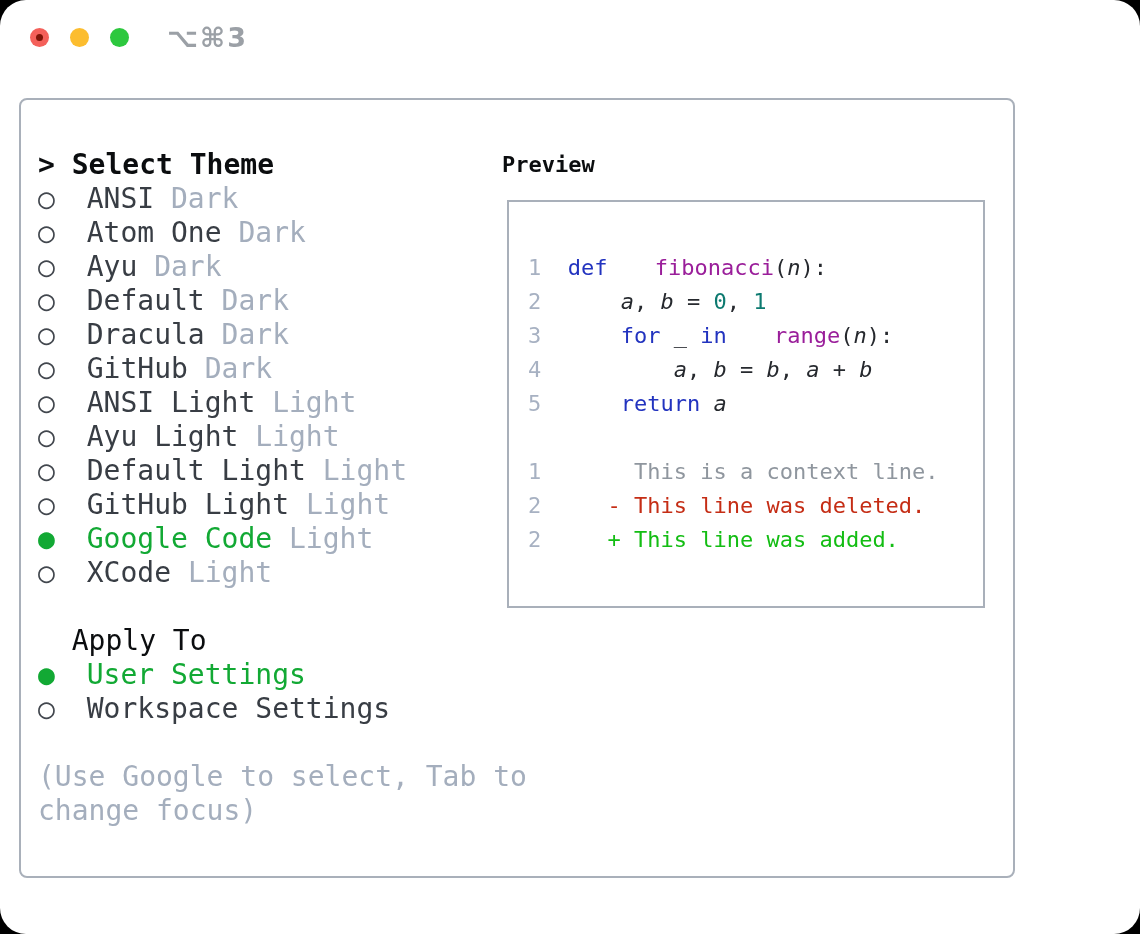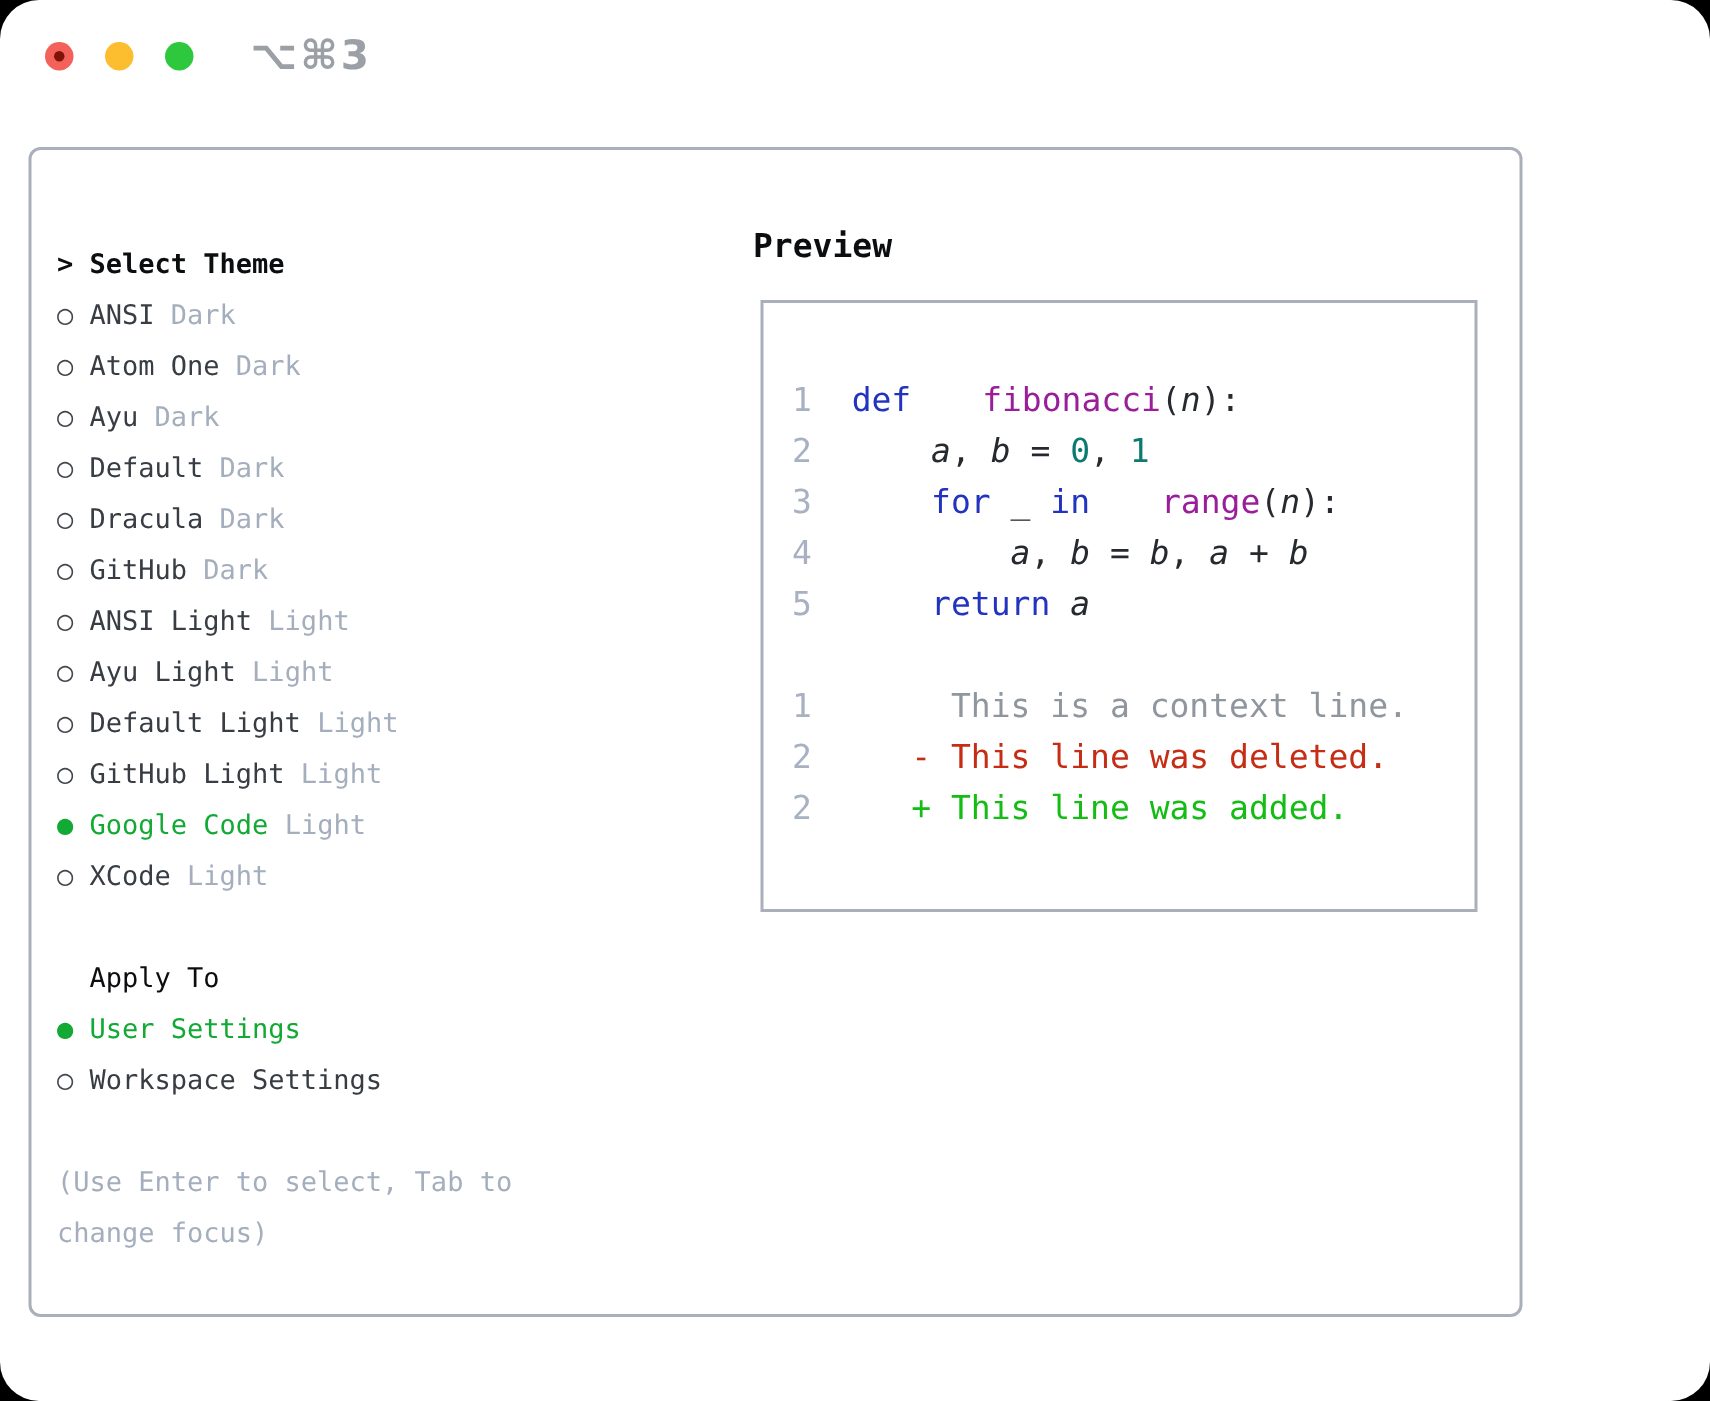--- a/index.html
+++ b/index.html
@@ -33,27 +33,27 @@
   }
   
   .panel {
     position:absolute; left:19px; top:98px;
     width:996px; height:780px; box-sizing:border-box;
     border:2px solid var(--panel-border);
     border-radius:8px;
   }
   
   .left-col {
-    position:absolute; left:17px; top:60px;
-    font-size:18px; line-height:34px;
+    position:absolute; left:17px; top:48px;
+    font-size:28px; line-height:34px;
   }
   .row { height:34px; white-space:pre; }
   .mk { color:#42474e; }
   .mk.sel { color:var(--selected-green); }
-  .nm { color:var(--text-dark); }
+  .nm { color:var(--text-dark);margin-left:15px; }
   .nm.sel { color:var(--selected-green); }
   .sfx { color:var(--muted-gray);text-align:center; }
   .heading { color:var(--heading-black); font-weight:bold; }
   .apply-heading { color:var(--heading-black); }
   .help { color:var(--muted-gray); }
   
   .preview-heading {
     position:absolute; left:481px; top:48px;
     font-size:22px; line-height:34px; font-weight:bold;
     color:var(--heading-black);
@@ -107,21 +107,21 @@
           <div class="row"><span class="mk sel">●</span> <span class="nm sel">Google Code</span> <span class="sfx">Light</span></div>
           <div class="row"><span class="mk">○</span> <span class="nm">XCode</span> <span class="sfx">Light</span></div>
         </div>
       <div class="row"></div>
       <div class="row"><span class="mk"> </span> <span class="apply-heading">Apply To</span></div>
       <div>
           <div class="row"><span class="mk sel">●</span> <span class="nm sel">User Settings</span></div>
           <div class="row"><span class="mk">○</span> <span class="nm">Workspace Settings</span></div>
         </div>
       <div class="row"></div>
-      <div class="row help">(Use Enter to select, Tab to</div>
+      <div class="row help">(Use Google to select, Tab to</div>
       <div class="row help">change focus)</div>
     </div>
 
     <div class="preview-heading">Preview</div>
 
     <div class="preview-box">
       <div>
           <div class="code-line"><span class="tok-ln">1</span><span class="tok-plain">  </span><span class="tok-kw">def</span><span class="tok-plain"> </span><span class="tok-fn">fibonacci</span><span class="tok-plain">(</span><span class="tok-var">n</span><span class="tok-plain">):</span></div>
           <div class="code-line"><span class="tok-ln">2</span><span class="tok-plain">      </span><span class="tok-var">a</span><span class="tok-plain">, </span><span class="tok-var">b</span><span class="tok-plain"> = </span><span class="tok-lit">0</span><span class="tok-plain">, </span><span class="tok-lit">1</span></div>
           <div class="code-line"><span class="tok-ln">3</span><span class="tok-plain">      </span><span class="tok-kw">for</span><span class="tok-plain"> </span><span class="tok-var">_</span><span class="tok-plain"> </span><span class="tok-kw">in</span><span class="tok-plain"> </span><span class="tok-fn">range</span><span class="tok-plain">(</span><span class="tok-var">n</span><span class="tok-plain">):</span></div>

